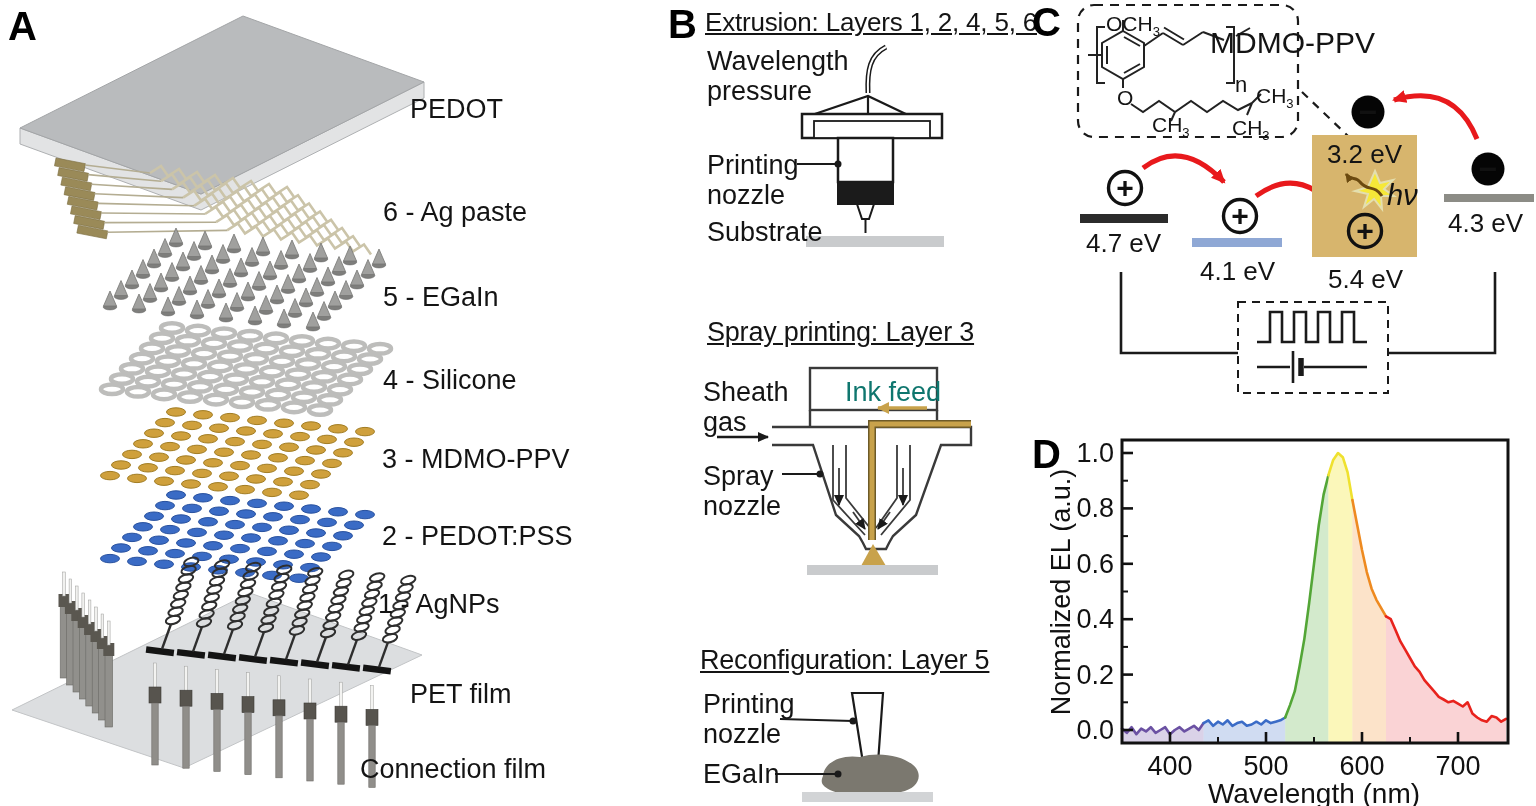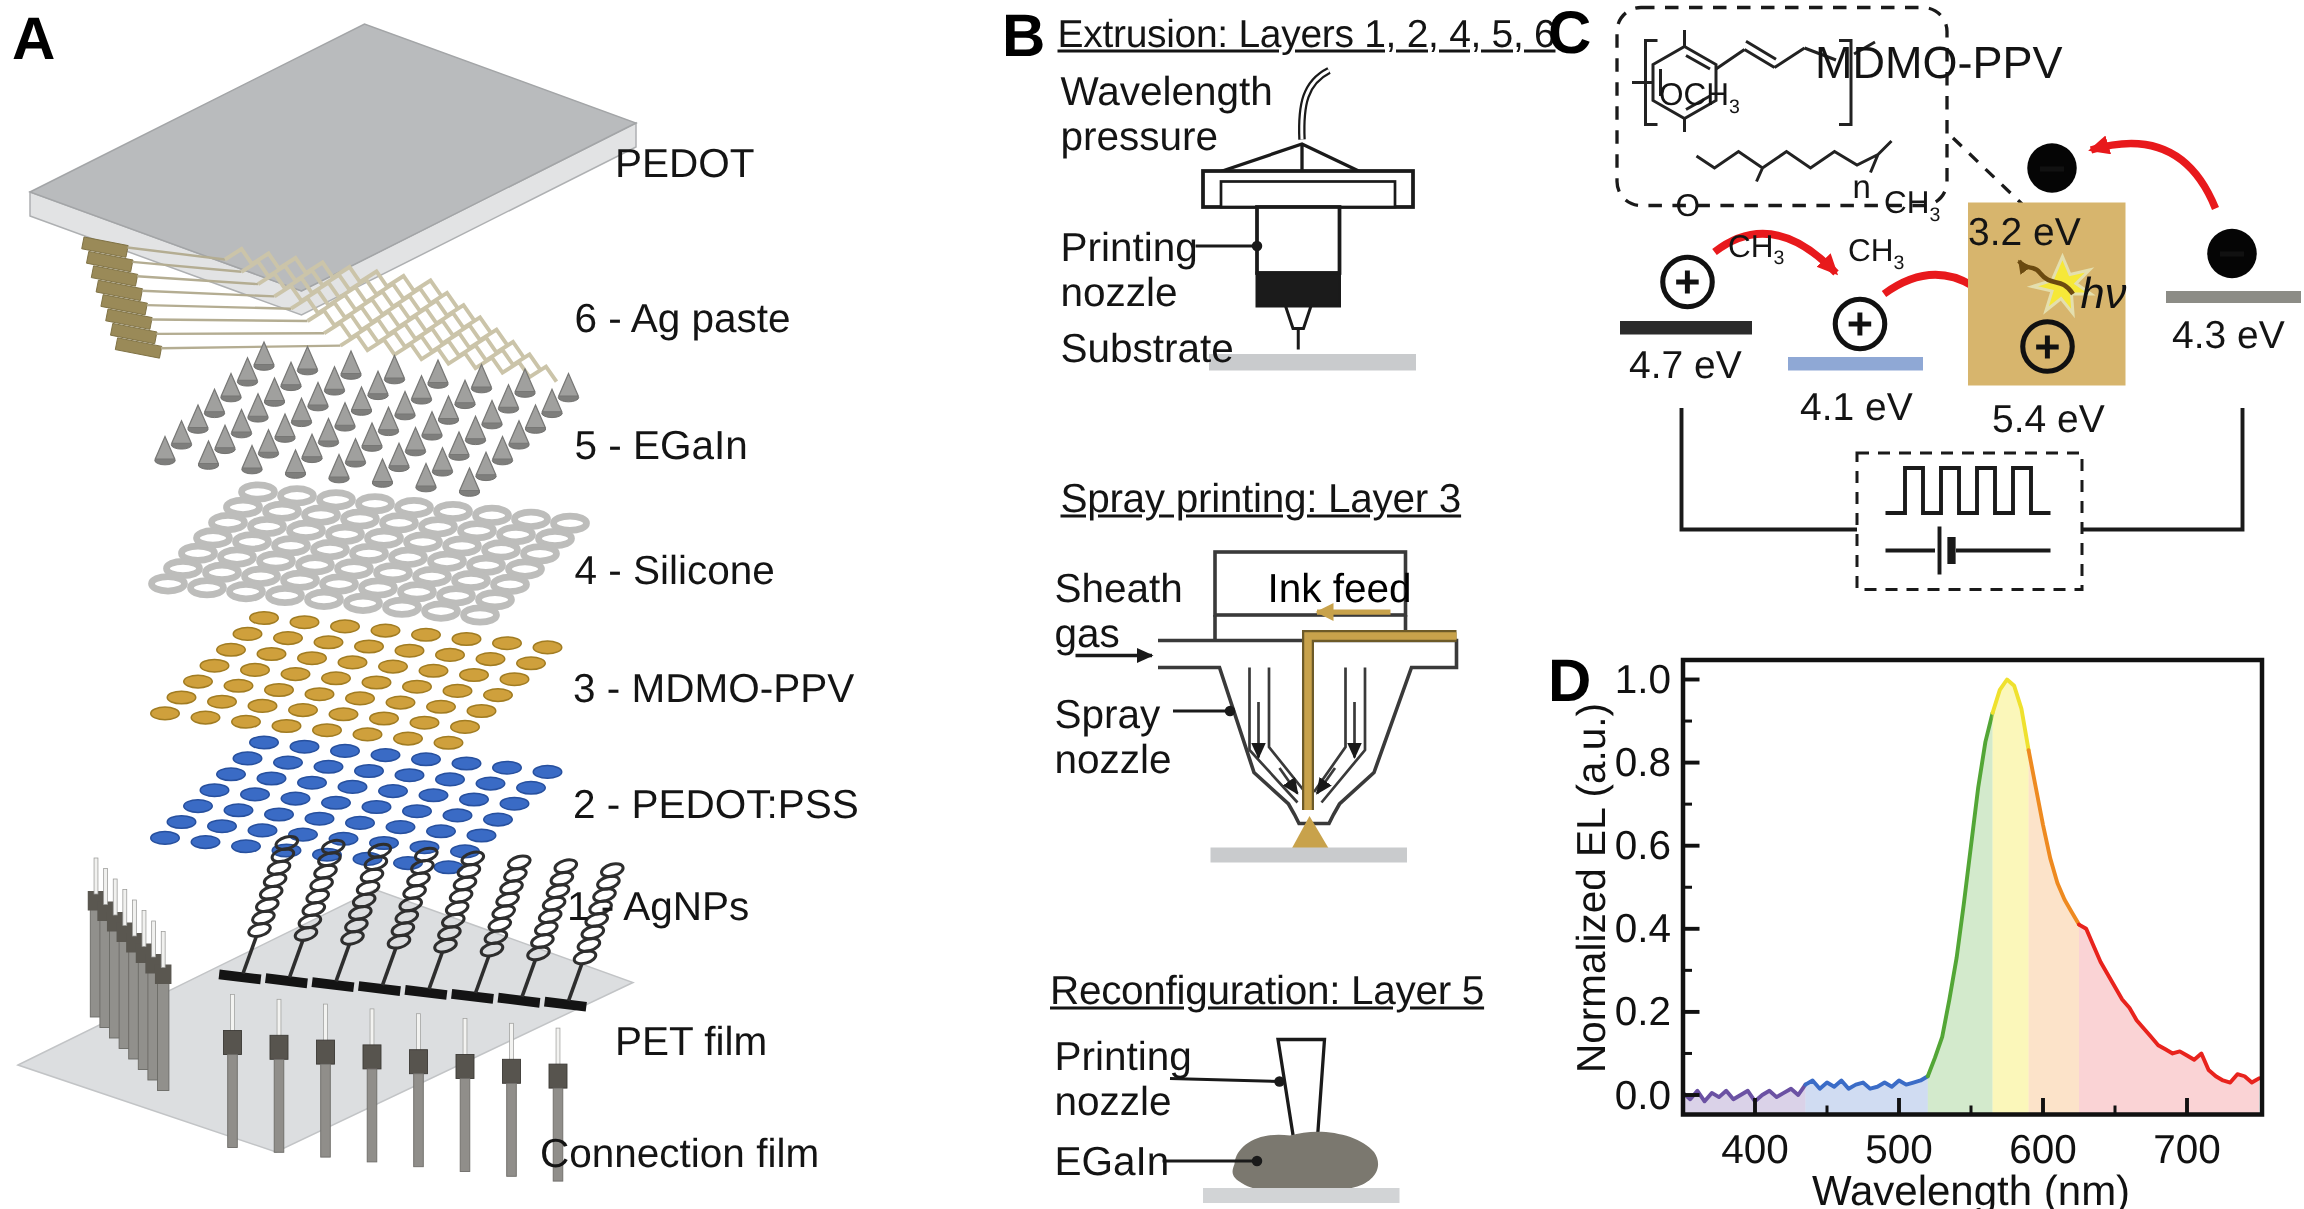--- a/index.html
+++ b/index.html
@@ -4,21 +4,21 @@
 <style>
   html,body{margin:0;padding:0;}
   body{width:1536px;height:806px;position:relative;background:#ffffff;overflow:hidden;
        font-family:"Liberation Sans",sans-serif;color:#141414;}
   svg{position:absolute;overflow:visible;}
   svg text{font-family:"Liberation Sans",sans-serif;fill:#111;}
   .panel-letter{position:absolute;font-weight:700;font-size:40px;color:#000;line-height:1;}
   .lbl{position:absolute;font-size:27px;line-height:1.1;white-space:nowrap;}
   .wrap{white-space:normal;}
   .title{position:absolute;font-size:26px;white-space:nowrap;letter-spacing:-0.2px;text-decoration:underline;}
-  .mol{position:absolute;font-size:21px;white-space:nowrap;margin-top:40px;}
+  .mol{position:absolute;font-size:21px;white-space:nowrap;}
   .ev{position:absolute;font-size:26px;white-space:nowrap;}
   sub{font-size:0.62em;}
 </style>
 </head>
 <body>
 
 <div class="panel-letter" style="left:8px;top:6px">A</div>
 
 <svg id="svgA" style="left:0;top:0" width="660" height="806" viewBox="0 0 660 806">
   <g id="g-pdms">
@@ -550,21 +550,21 @@
   </g>
 </svg>
 
 <div class="title" style="left:705px;top:7px">Extrusion: Layers 1, 2, 4, 5, 6</div>
 <div class="lbl wrap" style="left:707px;top:47px;width:135px">Wavelength pressure</div>
 <div class="lbl wrap" style="left:707px;top:151px;width:110px">Printing nozzle</div>
 <div class="lbl" style="left:707px;top:218px">Substrate</div>
 
 <div class="title" style="left:707px;top:317px;font-size:27px">Spray printing: Layer 3</div>
 <div class="lbl wrap" style="left:703px;top:378px;width:100px">Sheath gas</div>
-<div class="lbl" style="left:845px;top:378px;color:#000000">Ink feed</div>
+<div class="lbl" style="left:845px;top:378px;color:#0f766e">Ink feed</div>
 <div class="lbl wrap" style="left:703px;top:462px;width:105px">Spray nozzle</div>
 
 <div class="title" style="left:700px;top:645px;font-size:27px">Reconfiguration: Layer 5</div>
 <div class="lbl wrap" style="left:703px;top:690px;width:110px">Printing nozzle</div>
 <div class="lbl" style="left:703px;top:760px">EGaIn</div>
 
 <div class="panel-letter" style="left:1032px;top:2px">C</div>
 
 <svg id="svgC" style="left:1030px;top:0" width="506" height="420" viewBox="0 0 506 420">
   <defs>
@@ -631,21 +631,21 @@
 <div class="mol" style="left:1106px;top:12px"><span>OCH</span><sub>3</sub></div>
 <div class="lbl" style="left:1210px;top:26px;font-size:30px">MDMO-PPV</div>
 <div class="mol" style="left:1117px;top:86px">O</div>
 <div class="mol" style="left:1152px;top:113px"><span>CH</span><sub>3</sub></div>
 <div class="mol" style="left:1256px;top:84px"><span>CH</span><sub>3</sub></div>
 <div class="mol" style="left:1232px;top:116px"><span>CH</span><sub>3</sub></div>
 <div class="mol" style="left:1235px;top:72px;font-size:22px">n</div>
 
 <div class="ev" style="left:1086px;top:228px">4.7 eV</div>
 <div class="ev" style="left:1200px;top:256px">4.1 eV</div>
-<div class="ev" style="left:1312px;top:139px;width:105px;text-align:left">3.2 eV</div>
+<div class="ev" style="left:1312px;top:139px;width:105px;text-align:center">3.2 eV</div>
 <div class="ev" style="left:1328px;top:264px">5.4 eV</div>
 <div class="ev" style="left:1448px;top:208px">4.3 eV</div>
 
 <div class="panel-letter" style="left:1032px;top:434px">D</div>
 
 <svg id="svgD" style="left:1056px;top:424px" width="480" height="382" viewBox="0 0 480 382">
   <g id="spectrum">
       <path d="M66.0,304.6L70.8,308.8L75.6,303.2L80.4,310.2L85.2,304.6L90.0,307.4L94.8,303.2L99.6,308.8L104.4,306.0L109.2,303.2L114.0,310.2L118.8,306.0L123.6,303.2L128.4,307.4L133.2,304.6L138.0,301.8L142.8,306.0L147.6,299.1L147.6,319 L66.0,319 Z" fill="rgba(140,115,185,0.32)" stroke="none"></path>
       <path d="M66.0,304.6L70.8,308.8L75.6,303.2L80.4,310.2L85.2,304.6L90.0,307.4L94.8,303.2L99.6,308.8L104.4,306.0L109.2,303.2L114.0,310.2L118.8,306.0L123.6,303.2L128.4,307.4L133.2,304.6L138.0,301.8L142.8,306.0L147.6,299.1" fill="none" stroke="#6B51A3" stroke-width="2.6" stroke-linejoin="round" stroke-linecap="round"></path>
       <path d="M147.6,299.1L152.4,296.3L157.2,301.8L162.0,297.7L166.8,300.5L171.6,296.3L176.4,301.8L181.2,299.1L186.0,297.7L190.8,301.8L195.6,300.5L200.4,297.7L205.2,300.5L210.0,296.3L214.8,299.1L219.6,297.7L224.4,296.3L229.2,293.5L229.2,319 L147.6,319 Z" fill="rgba(110,145,215,0.32)" stroke="none"></path>

